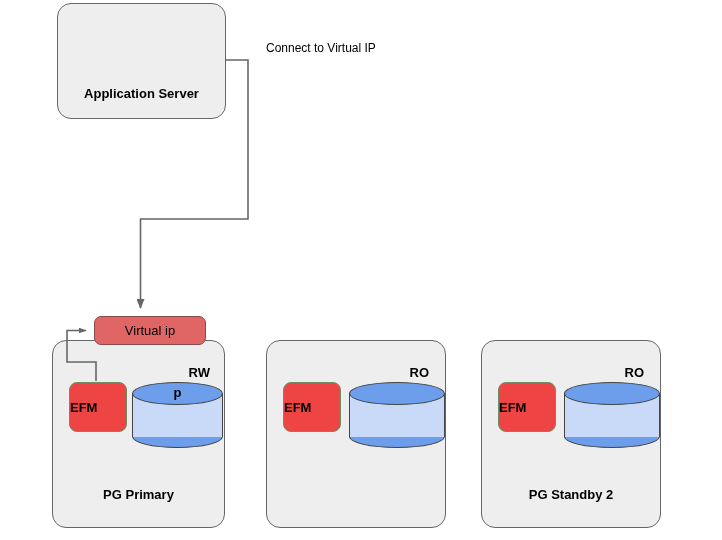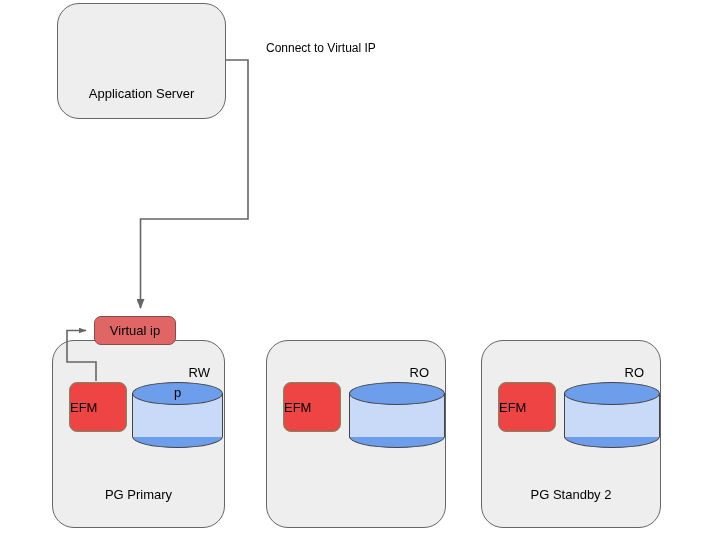--- a/index.html
+++ b/index.html
@@ -21,42 +21,43 @@
     width: 722px;
     height: 540px;
   }
 
   
   .node { position: absolute; box-sizing: border-box; }
 
   
   .rrect {
     border: 1px solid #666666;
-    border-radius: 22px;
+    border-radius: 14px;
     background: #eeeeee;
+    font-weight: bold;
   }
 
   
   #app-server {
     left: 57px; top: 3px;
     width: 169px; height: 116px;
   }
   #app-server .caption {
     position: absolute;
     left: 0; right: 0;
     bottom: 16px;
     text-align: center;
     font-size: 13px;
     line-height: 16px;
   }
 
   
   #virtual-ip {
     left: 94px; top: 316px;
-    width: 82px; height: 29px;
+    width: 112px; height: 29px;
     background: #e06666;
     border: 1px solid #8a4a4a;
     border-radius: 7px;
     display: flex;
     align-items: center;
     justify-content: center;
     font-size: 13px;
     z-index: 6;
   }
 

